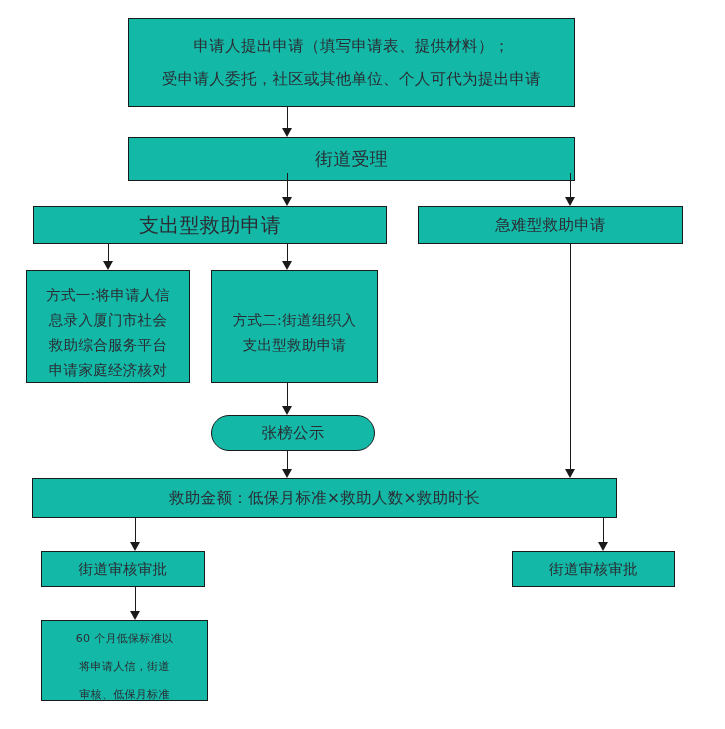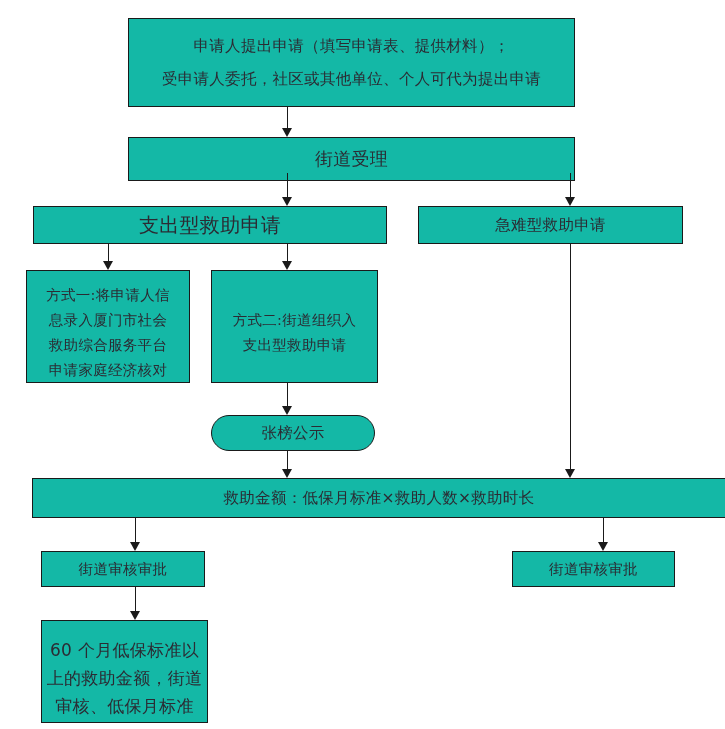--- a/index.html
+++ b/index.html
@@ -39,24 +39,24 @@
     padding-top: 12px;
   }
   
   #node-apply      { left:128px; top:18px;  width:447px; height:89px;  font-size:15.5px; line-height:33px; }
   #node-accept     { left:128px; top:137px; width:447px; height:44px;  font-size:18px; }
   #node-expend     { left:33px;  top:206px; width:354px; height:38px;  font-size:20px; }
   #node-urgent     { left:418px; top:206px; width:265px; height:38px;  font-size:15.5px; }
   #node-method1    { left:26px;  top:270px; width:164px; height:113px; font-size:14.5px; line-height:25px; }
   #node-method2    { left:211px; top:270px; width:167px; height:113px; font-size:14.5px; line-height:25px; }
   #node-publicity  { left:211px; top:415px; width:164px; height:36px;  font-size:15.5px;border-radius:18px; }
-  #node-amount     { left:32px;  top:478px; width:694px; height:40px;  font-size:15.5px; }
+  #node-amount     { left:32px;  top:478px; width:585px; height:40px;  font-size:15.5px; }
   #node-review-l   { left:41px;  top:551px; width:164px; height:36px;  font-size:14.5px; }
   #node-review-r   { left:512px; top:551px; width:163px; height:36px;  font-size:14.5px; }
-  #node-final      { left:41px;  top:620px; width:167px; height:103px;  font-size:17px; line-height:28px; }
+  #node-final      { left:41px;  top:620px; width:167px; height:81px;  font-size:11px; line-height:28px; }
 
   
   .conn {
     position: absolute;
     background: #1a1a1a;
   }
   .conn.v { width: 1.4px; }
   .arrowhead {
     position: absolute;
     width: 0;
@@ -111,21 +111,21 @@
   <div class="node" id="node-review-l">
     <span class="line">街道审核审批</span>
   </div>
 
   <div class="node" id="node-review-r">
     <span class="line">街道审核审批</span>
   </div>
 
   <div class="node top-align" id="node-final">
     <span class="line">60 个月低保标准以</span>
-    <span class="line">上的救助金额，街道</span>
+    <span class="line">将申请人信，街道</span>
     <span class="line">审核、低保月标准</span>
   </div>
 
   <div class="conn v" style="left:286.5px; top:107px; height:21px;"></div>
   <div class="arrowhead" style="left:282px; top:128px;"></div>
 
   <div class="conn v" style="left:286.5px; top:173px; height:24px;"></div>
   <div class="arrowhead" style="left:282px; top:197px;"></div>
 
   <div class="conn v" style="left:569.5px; top:173px; height:24px;"></div>

